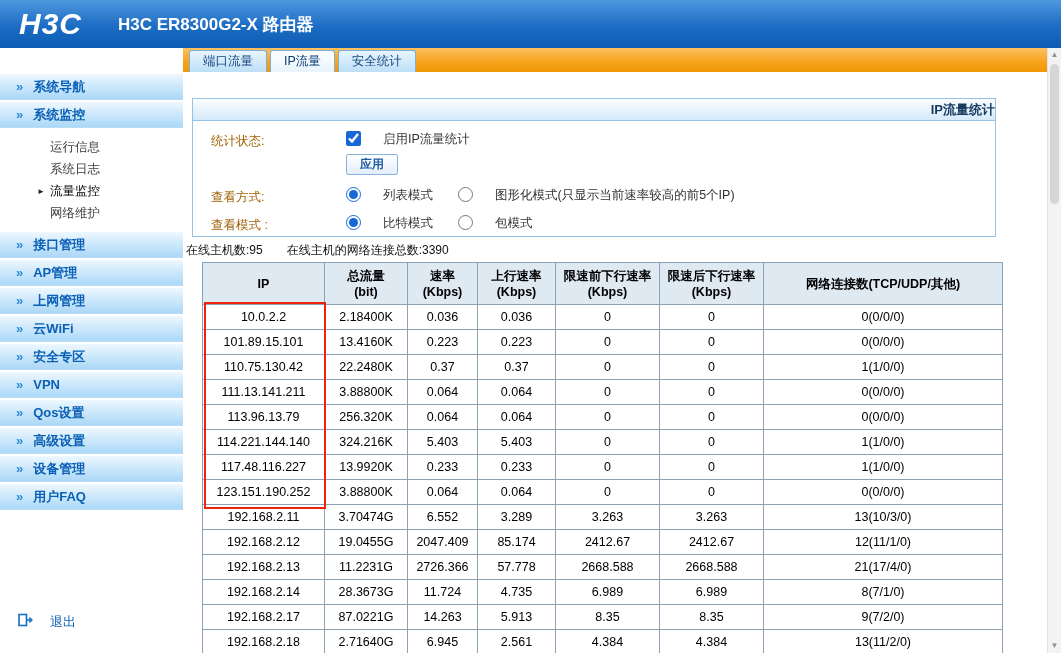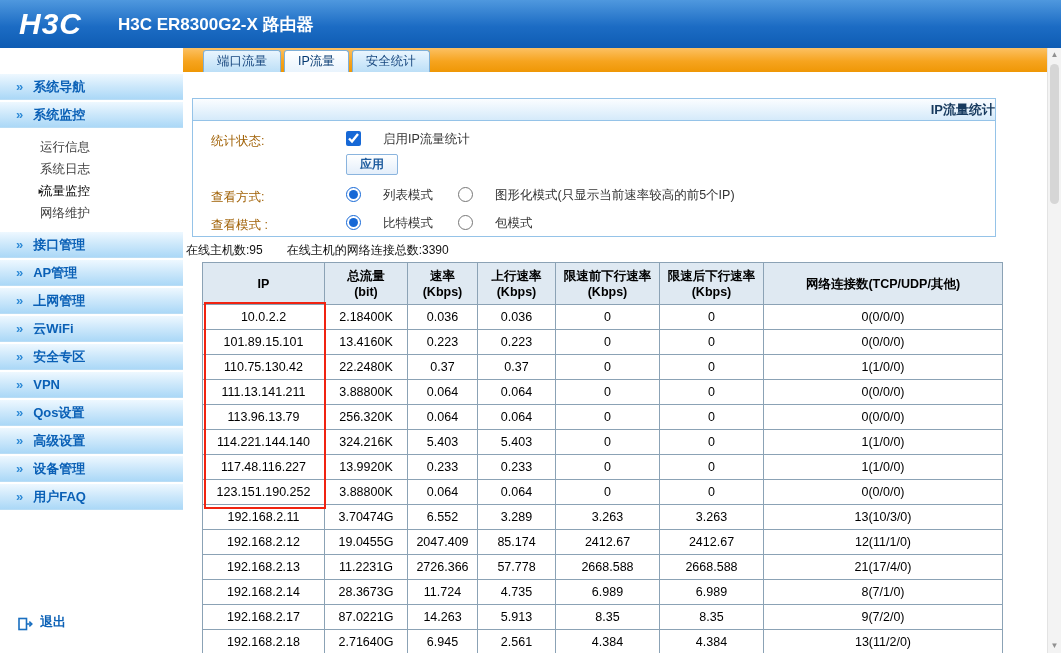--- a/index.html
+++ b/index.html
@@ -22,33 +22,33 @@
   .menu-item {
     height: 26px; margin-bottom: 2px; display: flex; align-items: center; gap: 10px;
     padding-left: 16px; cursor: pointer;
     background: linear-gradient(180deg, #eef8ff 0%, #cfe9fb 45%, #abd8f7 100%);
     border-bottom: 1px solid #b9ddf5;
     color: #0a60b6; font-weight: bold; font-size: 13px;
   }
   .mi-icon { color: #2e8ad6; font-size: 13px; font-weight: bold; line-height: 1; }
   .submenu { padding: 6px 0 8px; background: #fff; }
   .submenu-item {
-    height: 22px; line-height: 22px; padding-left: 40px; position: relative;
+    height: 22px; line-height: 22px; padding-left: 50px; position: relative;
     font-size: 12.5px; color: #3d3d3d; cursor: pointer;
   }
   .submenu-item.active { color: #000; }
   .submenu-item .marker { position: absolute; left: 37px; top: 1px; font-size: 8px; color: #222; }
   .logout {
-    position: absolute; left: 18px; bottom: 22px; display: flex; align-items: flex-end; gap: 7px;
-    color: #0a60b6; font-weight: bold; font-size: 13px; cursor: pointer;
+    position: absolute; left: 18px; bottom: 22px; display: flex; align-items: flex-start; gap: 17px;
+    color: #0a60b6; font-weight: normal; font-size: 13px; cursor: pointer;
   }
   
   .content { position: absolute; top: 48px; left: 183px; right: 14px; bottom: 0; background: #fff; overflow: hidden; }
   .tabstrip {
-    height: 24px; display: flex; align-items: flex-end; padding-left: 20px;
+    height: 24px; display: flex; align-items: flex-end; padding-left: 6px;
     background: linear-gradient(180deg, #fcc163 0%, #f6a41f 55%, #ef9705 100%);
   }
   .tab {
     height: 22px; line-height: 21px; padding: 0 13px; margin-right: 3px;
     border: 1px solid #7fb0d8; border-bottom: none; border-radius: 3px 3px 0 0;
     background: linear-gradient(180deg, #e9f5fe, #bcdff7);
     font-size: 12.5px; color: #17477f; cursor: pointer;
   }
   .tab.active {
     background: linear-gradient(180deg, #ffffff, #e9f4fd);

